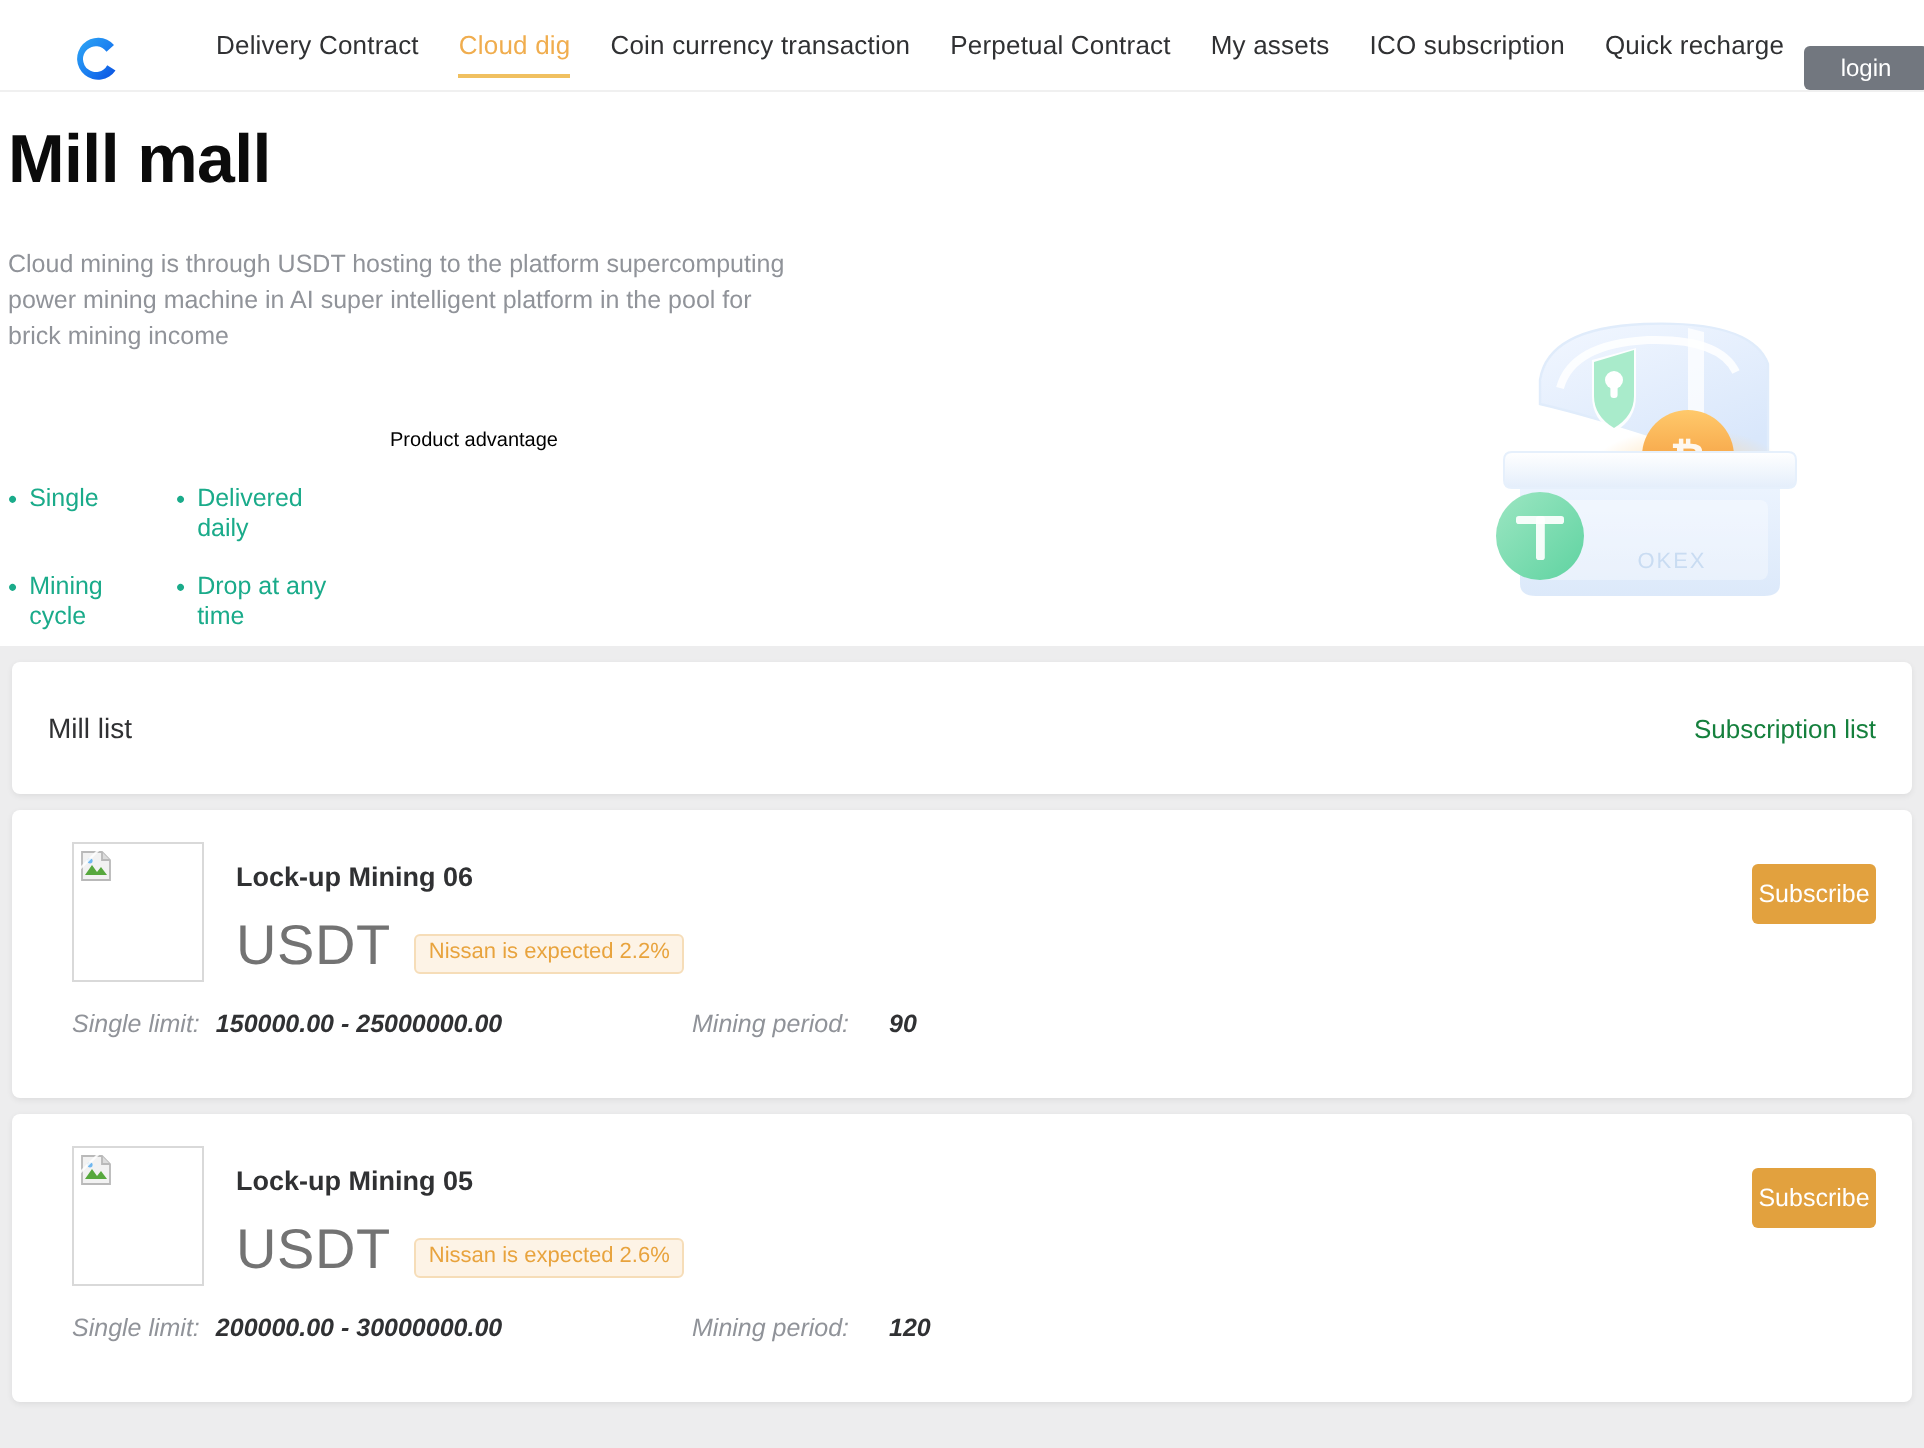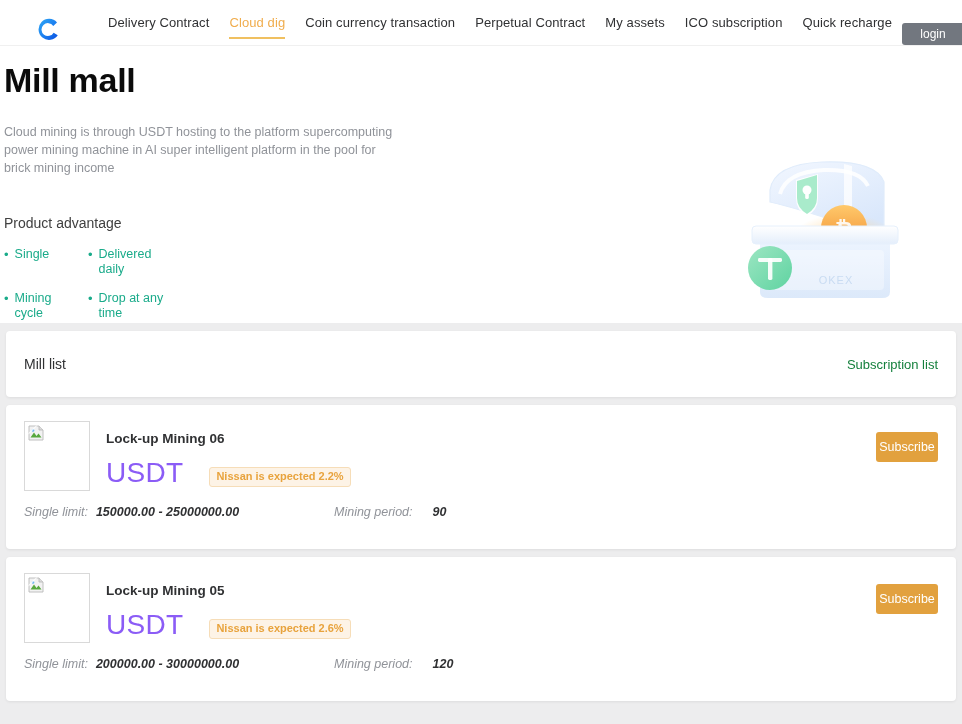--- a/index.html
+++ b/index.html
@@ -121,23 +121,24 @@
 
   .hero-desc {
     color: #909399;
     font-size: 12.5px;
     line-height: 18px;
     width: 400px;
     margin-bottom: 38px;
   }
 
   .advantage-title {
-    font-size: 14px;
-    color: #404040;
+    font-size: 10px;
+    color: #000000;
     margin-bottom: 16px;
+    text-align: center;
   }
 
   .advantage-grid {
     display: grid;
     grid-template-columns: 84px 120px;
     row-gap: 14px;
     column-gap: 0px;
   }
   .adv-item {
     display: flex;
@@ -190,21 +191,21 @@
   }
   .list-head-link {
     font-size: 13px;
     color: #15803d;
     cursor: pointer;
   }
 
   
   .product {
     position: relative;
-    padding: 16px 18px 18px 18px;
+    padding: 16px 18px 18px 30px;
     min-height: 144px;
   }
 
   .product-main {
     display: flex;
     align-items: flex-start;
   }
 
   .thumb {
     width: 66px;
@@ -231,37 +232,36 @@
     color: #303133;
     margin-bottom: 12px;
   }
 
   .coin-row {
     display: flex;
     align-items: center;
   }
   .coin-symbol {
     font-size: 28px;
-    color: #8b5cf6;
+    color: #737373;
     line-height: 30px;
     letter-spacing: 0.3px;
   }
   .rate-badge {
-    margin-left: 26px;
+    margin-left: 12px;
     background: #fdf3e6;
     border: 1px solid #f6ddb8;
     color: #e8a33d;
     font-size: 11px;
     border-radius: 3px;
     padding: 3px 6px 4px 6px;
     line-height: 1;
     white-space: nowrap;
     align-self: center;
     margin-top: 8px;
-    font-weight: bold;
   }
 
   .meta-row {
     display: flex;
     align-items: center;
     margin-top: 14px;
     font-size: 12.5px;
     font-style: italic;
   }
   .meta-label {

